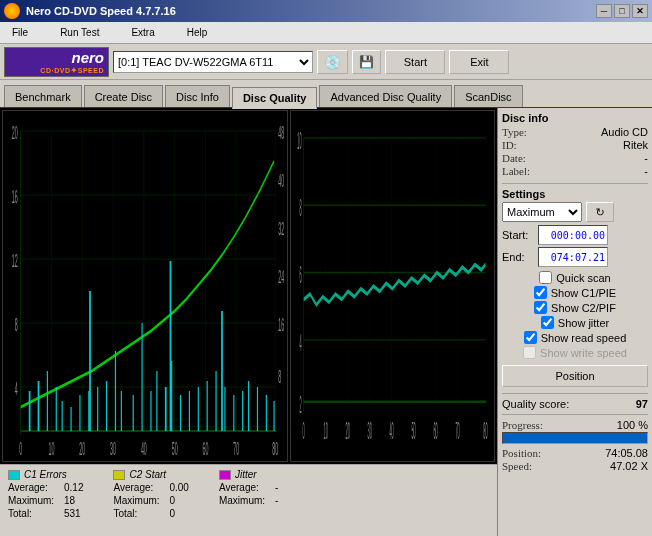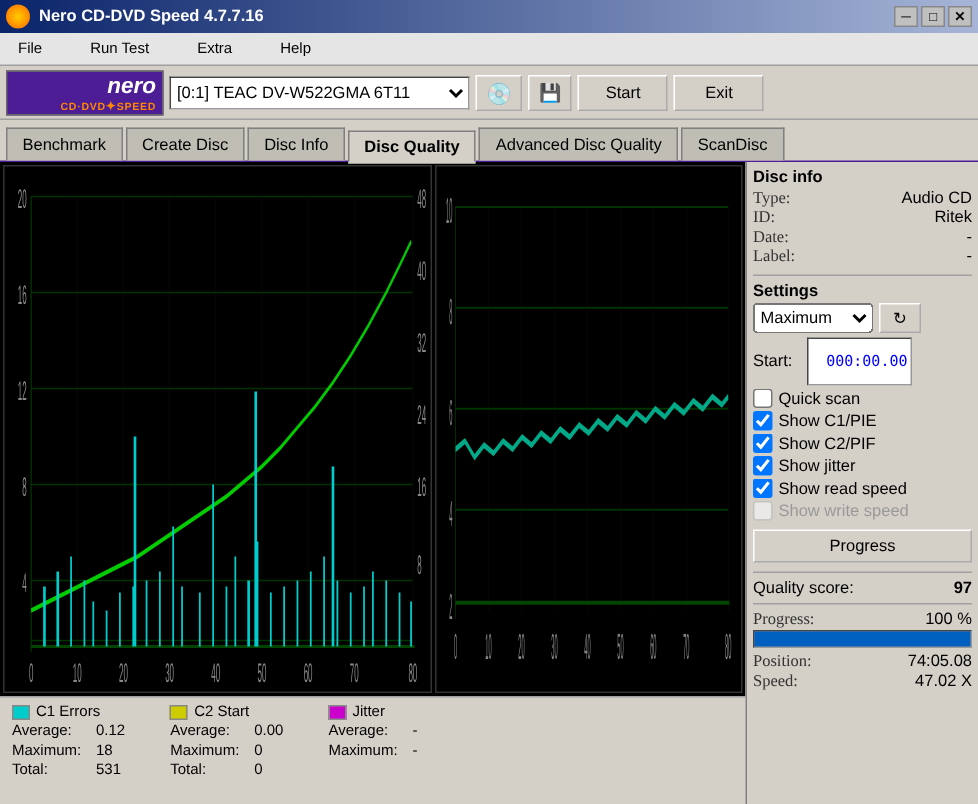--- a/index.html
+++ b/index.html
@@ -76,21 +76,21 @@
     #bottom-chart {
       flex: 1; background: #000010; border: 1px solid #333; position: relative; overflow: hidden;
     }
 
     
     #legend {
       background: #d4d0c8; padding: 4px 6px; display: flex; gap: 20px;
       border-top: 1px solid #808080; font-size: 10px; min-height: 72px; align-items: flex-start;
     }
     .legend-col { display: flex; flex-direction: column; gap: 2px; }
-    .legend-title { display: flex; align-items: center; gap: 4px; }
+    .legend-title { display: flex; align-items: center; gap: 4px; font-style: italic; }
     .legend-box { width: 12px; height: 10px; border: 1px solid #888; }
     .legend-row { display: flex; gap: 6px; }
     .legend-label { width: 50px; }
 
     
     #right-panel {
       width: 155px; background: #d4d0c8; border-left: 1px solid #808080;
       padding: 4px; font-size: 11px; overflow-y: auto;
     }
     .panel-section { margin-bottom: 6px; }
@@ -98,25 +98,25 @@
     .panel-row { display: flex; justify-content: space-between; margin-bottom: 1px; font-size: 11px; }
     .panel-row .key { color: #333; font-family: Liberation Serif, serif; }
     .panel-row .val { color: #000; text-align: right; }
 
     .section-divider { height: 1px; background: #a0a0a0; margin: 4px 0; }
 
     
     .settings-row { display: flex; align-items: flex-start; gap: 4px; margin-bottom: 3px; }
     select.settings-select { width: 80px; height: 20px; font-size: 11px; }
     .time-input {
-      width: 70px; height: 32px; font-size: 10px; font-family: monospace;
+      width: 70px; height: 20px; font-size: 10px; font-family: monospace;
       border: 1px inset #999; background: white; text-align: right; padding-right: 2px;
     }
     .time-input.blue { color: blue; }
-    .checkbox-row { display: flex; align-items: center; gap: 4px; margin-bottom: 2px; font-size: 11px; }
+    .checkbox-row { display: flex; align-items: center; gap: 4px; margin-bottom: 2px; font-size: 11px; justify-content: center; }
     .checkbox-row input[type=checkbox] { margin: 0; }
     .checkbox-row.disabled { color: #999; }
 
     .advanced-btn {
       width: 100%; height: 22px; background: #d4d0c8; border: 1px outset #fff;
       font-size: 11px; cursor: pointer; margin-top: 4px;
     }
 
     .quality-row { display: flex; justify-content: space-between; margin-top: 4px; font-size: 11px; }
     .quality-score { font-weight: bold; font-size: 11px; }
@@ -401,20 +401,24 @@
       <div class="settings-row">
         <select class="settings-select">
           <option>Maximum</option>
         </select>
         <button class="toolbar-btn" style="font-size:11px;width:22px;height:20px;padding:0;">↻</button>
       </div>
       <div style="display:flex;align-items:center;gap:4px;margin-bottom:2px;">
         <span style="width:32px;">Start:</span>
         <input type="text" class="time-input blue" value="000:00.00" style="color: blue;">
       </div>
+      <div style="display:flex;align-items:center;gap:4px;margin-bottom:4px;">
+        <span style="width:32px;">End:</span>
+        <input type="text" class="time-input blue" value="074:07.21" style="color: blue;">
+      </div>
 
       <div class="checkbox-row">
         <input type="checkbox" style="">
         <span>Quick scan</span>
       </div>
       <div class="checkbox-row">
         <input type="checkbox" checked="" style="">
         <span>Show C1/PIE</span>
       </div>
       <div class="checkbox-row">
@@ -427,21 +431,21 @@
       </div>
       <div class="checkbox-row">
         <input type="checkbox" checked="" style="">
         <span>Show read speed</span>
       </div>
       <div class="checkbox-row disabled">
         <input type="checkbox" disabled="" style="">
         <span style="color:#999;">Show write speed</span>
       </div>
 
-      <button class="advanced-btn">Progress</button>
+      <button class="advanced-btn">Position</button>
     </div>
 
     <div class="section-divider"></div>
 
     <div class="quality-row">
       <span>Quality score:</span>
       <span class="quality-score">97</span>
     </div>
 
     <div class="section-divider"></div>

